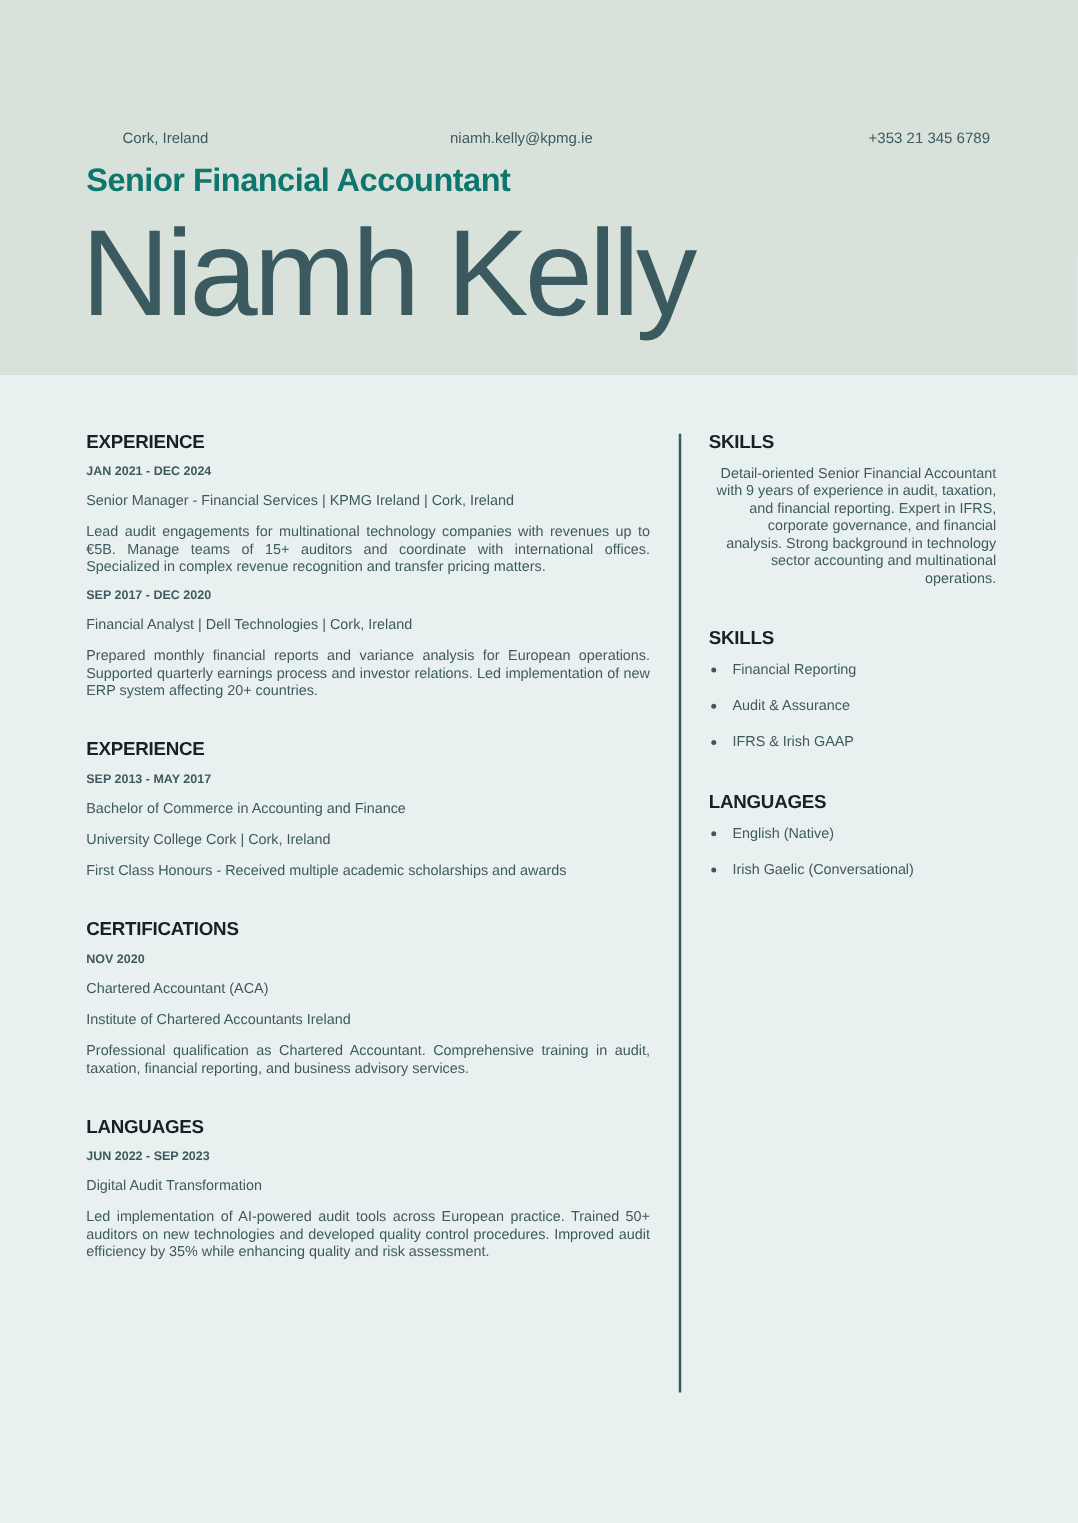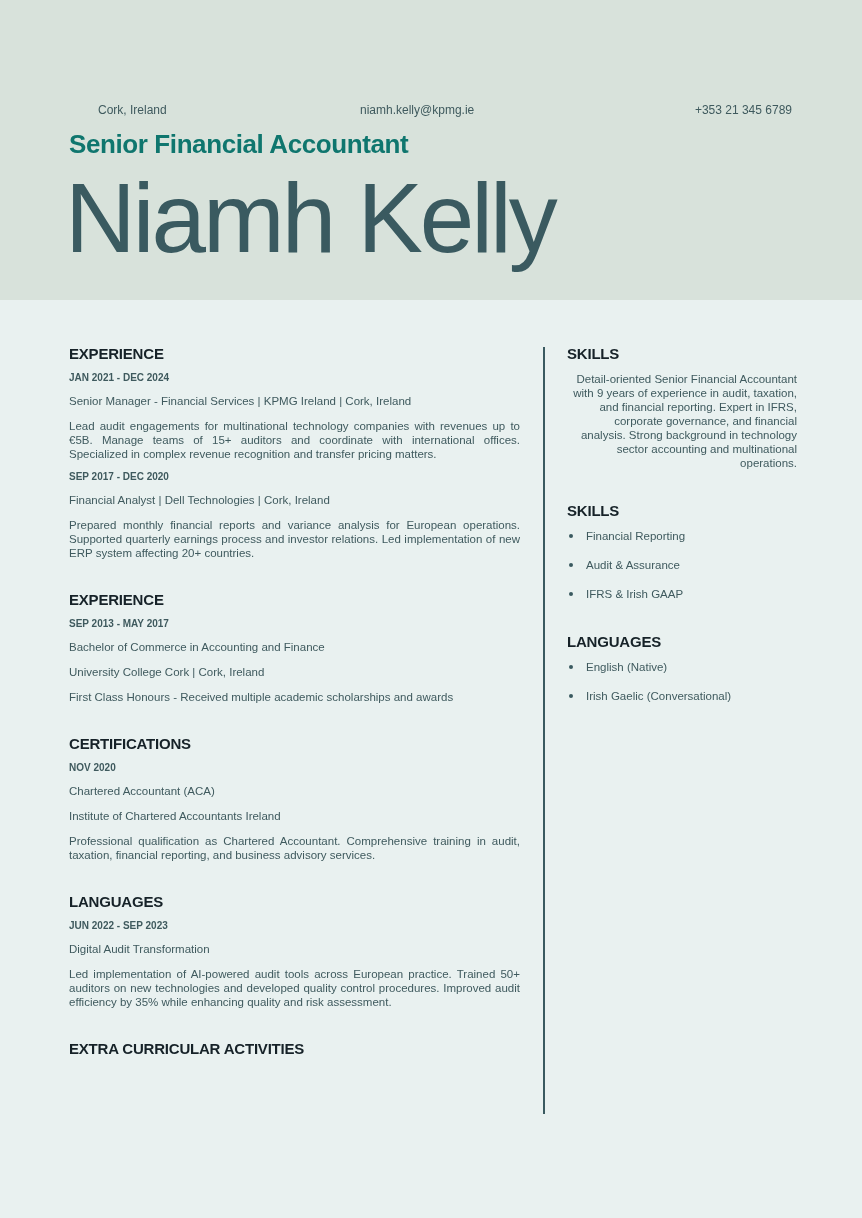--- a/index.html
+++ b/index.html
@@ -99,23 +99,20 @@
     <div class="para">Professional qualification as Chartered Accountant. Comprehensive training in audit, taxation, financial reporting, and business advisory services.</div>
   </div>
 
   <div class="section">
     <div class="section-title">LANGUAGES</div>
     <div class="date">JUN 2022 - SEP 2023</div>
     <div class="line">Digital Audit Transformation</div>
     <div class="para">Led implementation of AI-powered audit tools across European practice. Trained 50+ auditors on new technologies and developed quality control procedures. Improved audit efficiency by 35% while enhancing quality and risk assessment.</div>
   </div>
 
-  <div class="section">
-    <div class="section-title">EXTRA CURRICULAR ACTIVITIES</div>
-  </div>
 </div>
 
 <div class="right">
   <div class="section">
     <div class="section-title">SKILLS</div>
     <div class="para">Detail-oriented Senior Financial Accountant with 9 years of experience in audit, taxation, and financial reporting. Expert in IFRS, corporate governance, and financial analysis. Strong background in technology sector accounting and multinational operations.</div>
   </div>
 
   <div class="section">
     <div class="section-title">SKILLS</div>

